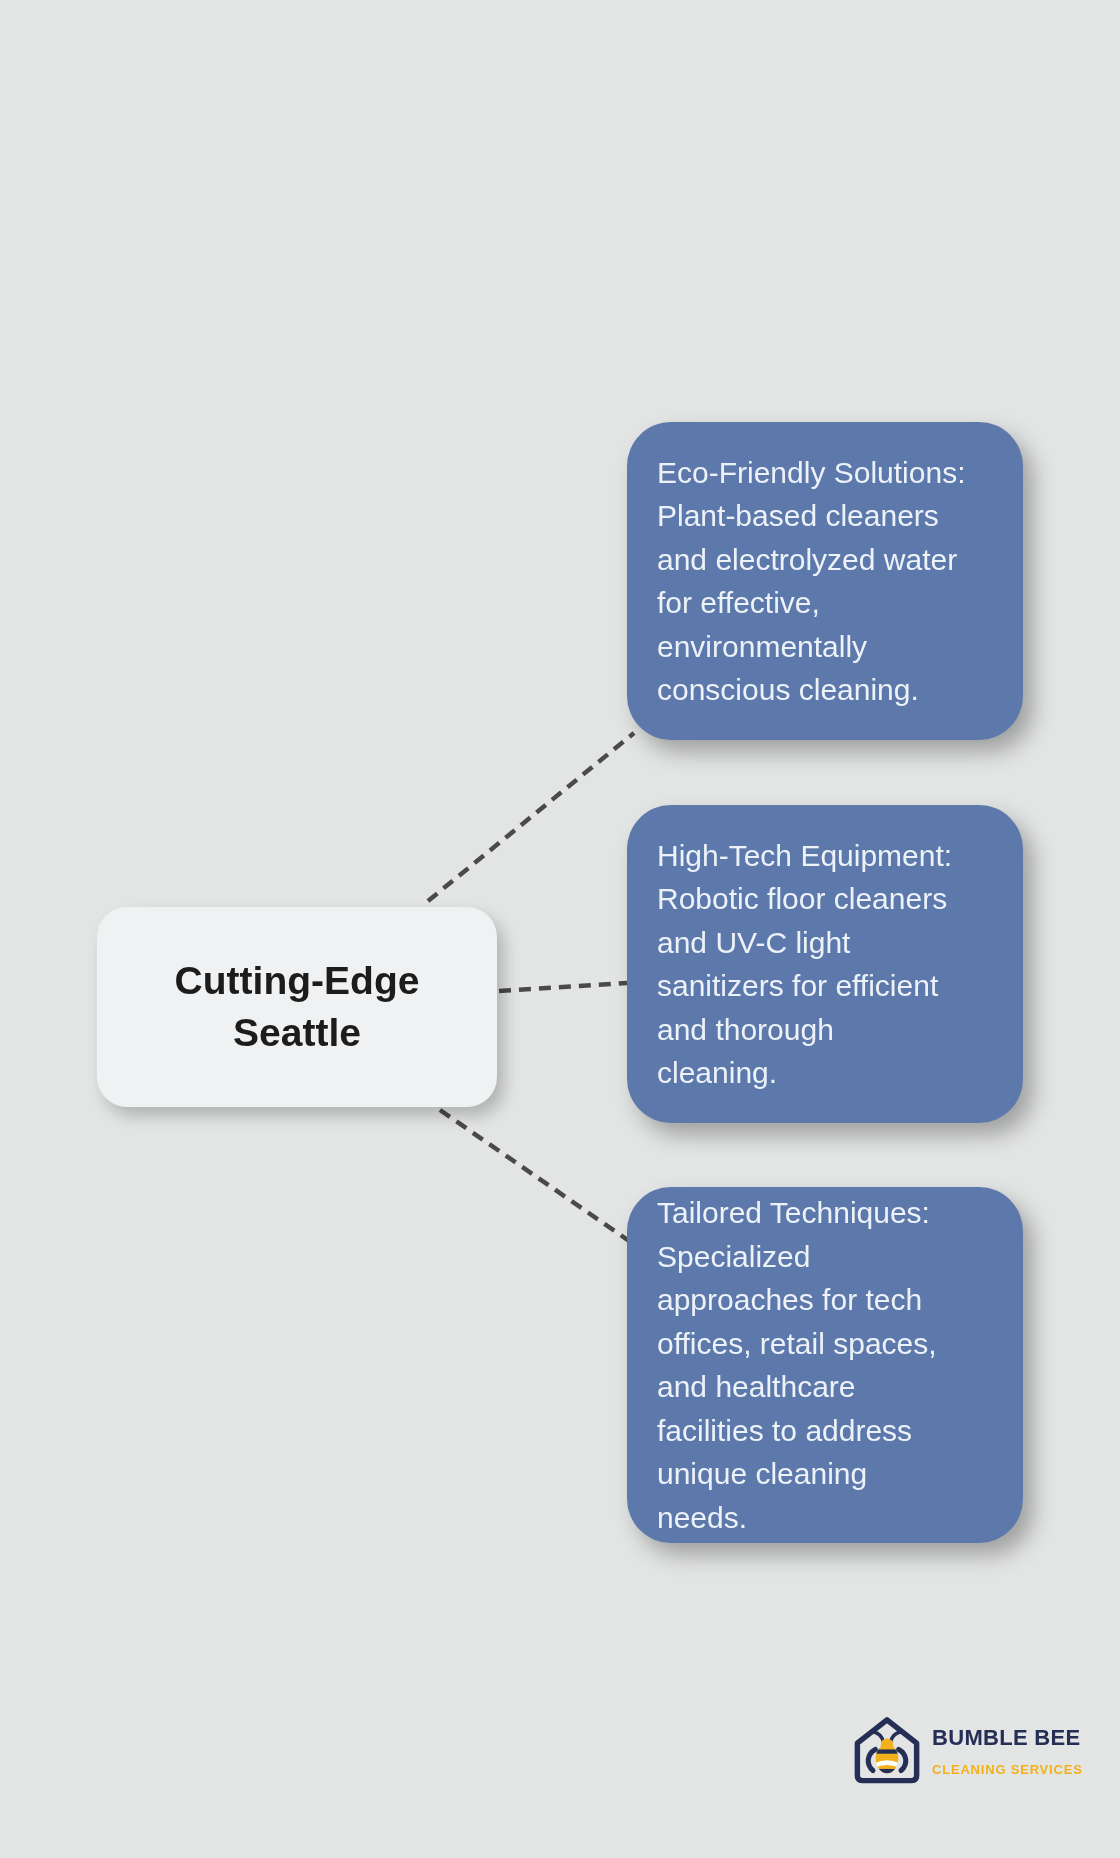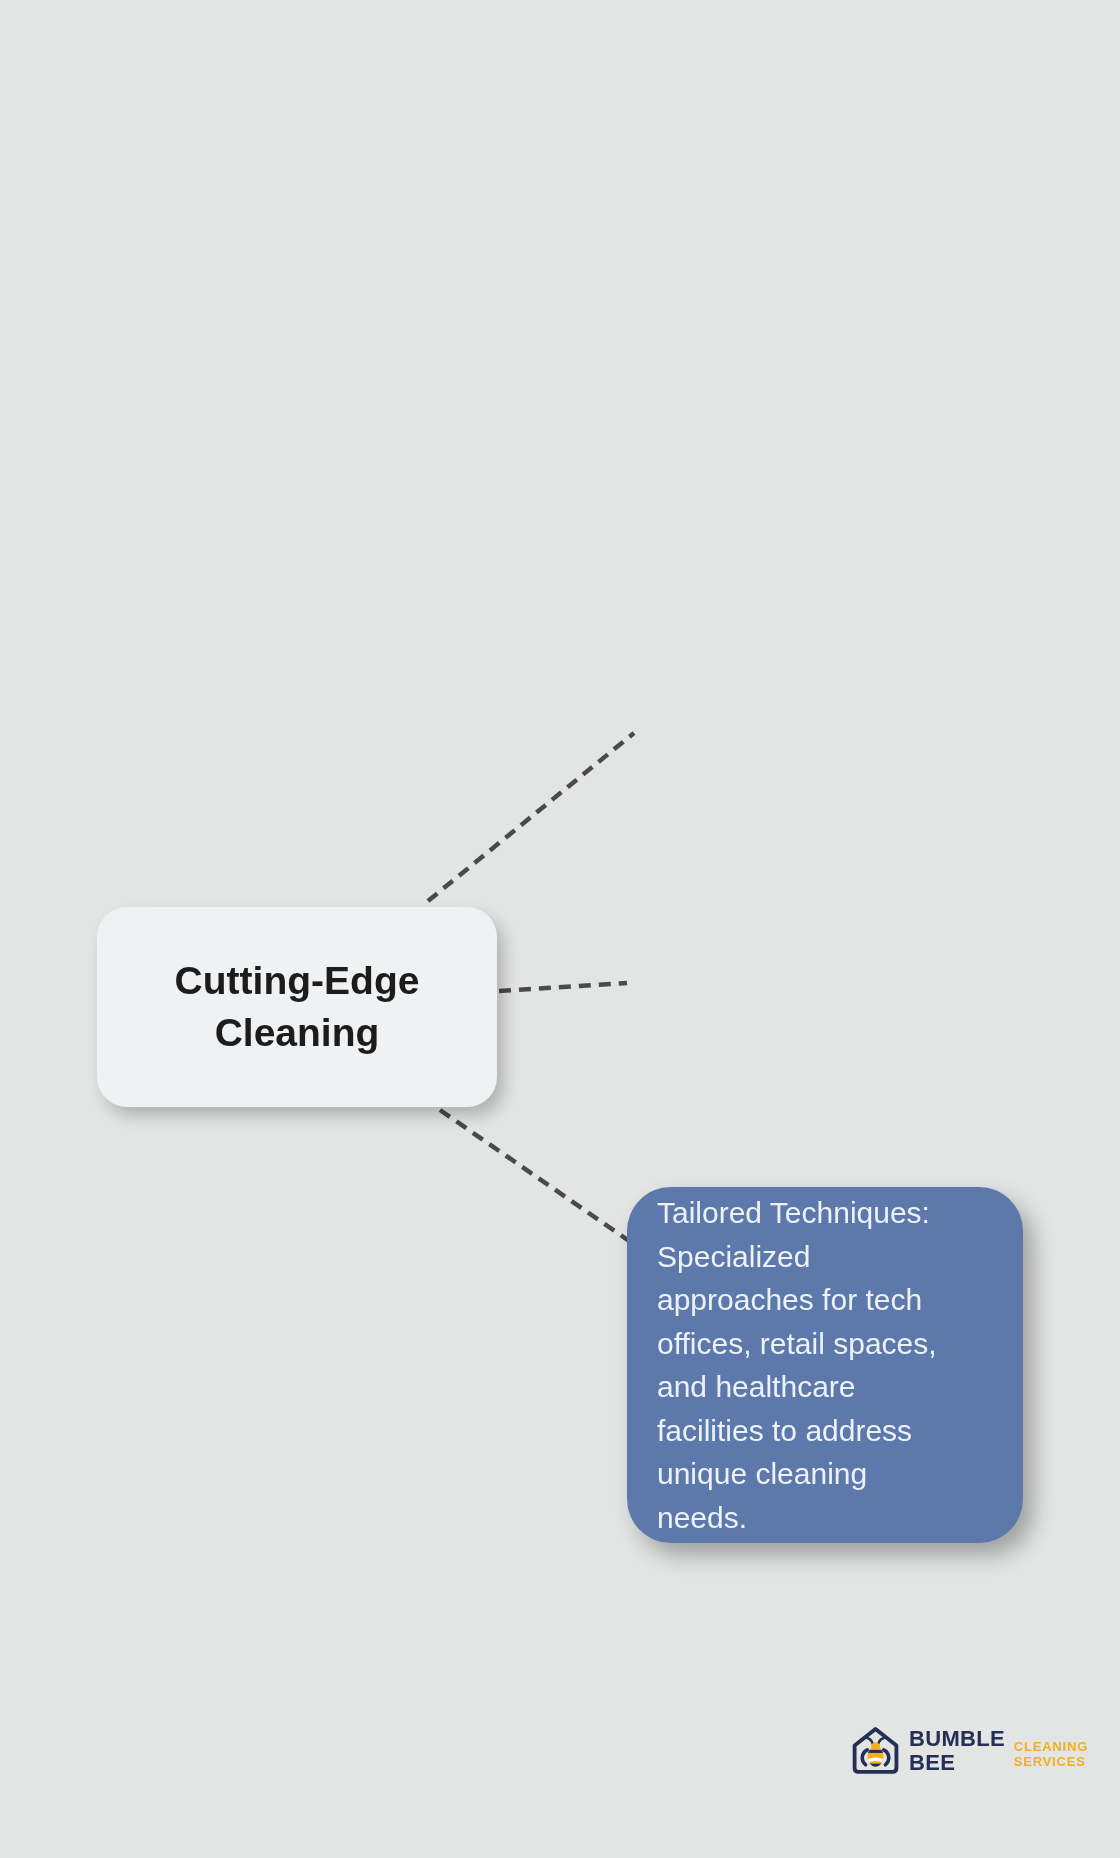--- a/index.html
+++ b/index.html
@@ -77,21 +77,21 @@
   .branch-3 { top: 1187px; height: 356px; }
 
   .logo {
     position: absolute;
     left: 848px;
     top: 1712px;
     display: flex;
     align-items: center;
   }
   .logo-icon { width: 78px; height: 78px; display: block; }
-  .logo-text { margin-left: 6px; display: flex; flex-direction: row; justify-content: center; }
+  .logo-text { margin-left: 6px; display: flex; flex-direction: column; justify-content: center; }
   .brand-name {
     font-size: 22px;
     font-weight: 800;
     letter-spacing: 0.3px;
     color: #252f55;
     line-height: 24px;
   }
   .brand-tagline {
     font-size: 13px;
     font-weight: 800;
@@ -108,24 +108,40 @@
 
 
   <svg class="connectors" width="1120" height="1858" viewBox="0 0 1120 1858">
     <line x1="428" y1="901" x2="634" y2="733" stroke-width="4.5" stroke-dasharray="12 8" stroke="#4a4a4a"></line>
     <line x1="499" y1="991" x2="627" y2="983" stroke-width="4.5" stroke-dasharray="12 8" stroke="#4a4a4a"></line>
     <line x1="440" y1="1110" x2="632" y2="1243" stroke-width="4.5" stroke-dasharray="12 8" stroke="#4a4a4a"></line>
   </svg>
 
   <div class="center-node">
     <span class="node-label">Cutting-Edge
-Cleaning</span>
+Seattle</span>
   </div>
 
+  <div class="branch branch-1">
+    <span class="branch-label">Eco-Friendly Solutions:
+Plant-based cleaners
+and electrolyzed water
+for effective,
+environmentally
+conscious cleaning.</span>
+  </div>
 
+  <div class="branch branch-2">
+    <span class="branch-label">High-Tech Equipment:
+Robotic floor cleaners
+and UV-C light
+sanitizers for efficient
+and thorough
+cleaning.</span>
+  </div>
 
   <div class="branch branch-3">
     <span class="branch-label">Tailored Techniques:
 Specialized
 approaches for tech
 offices, retail spaces,
 and healthcare
 facilities to address
 unique cleaning
 needs.</span>

